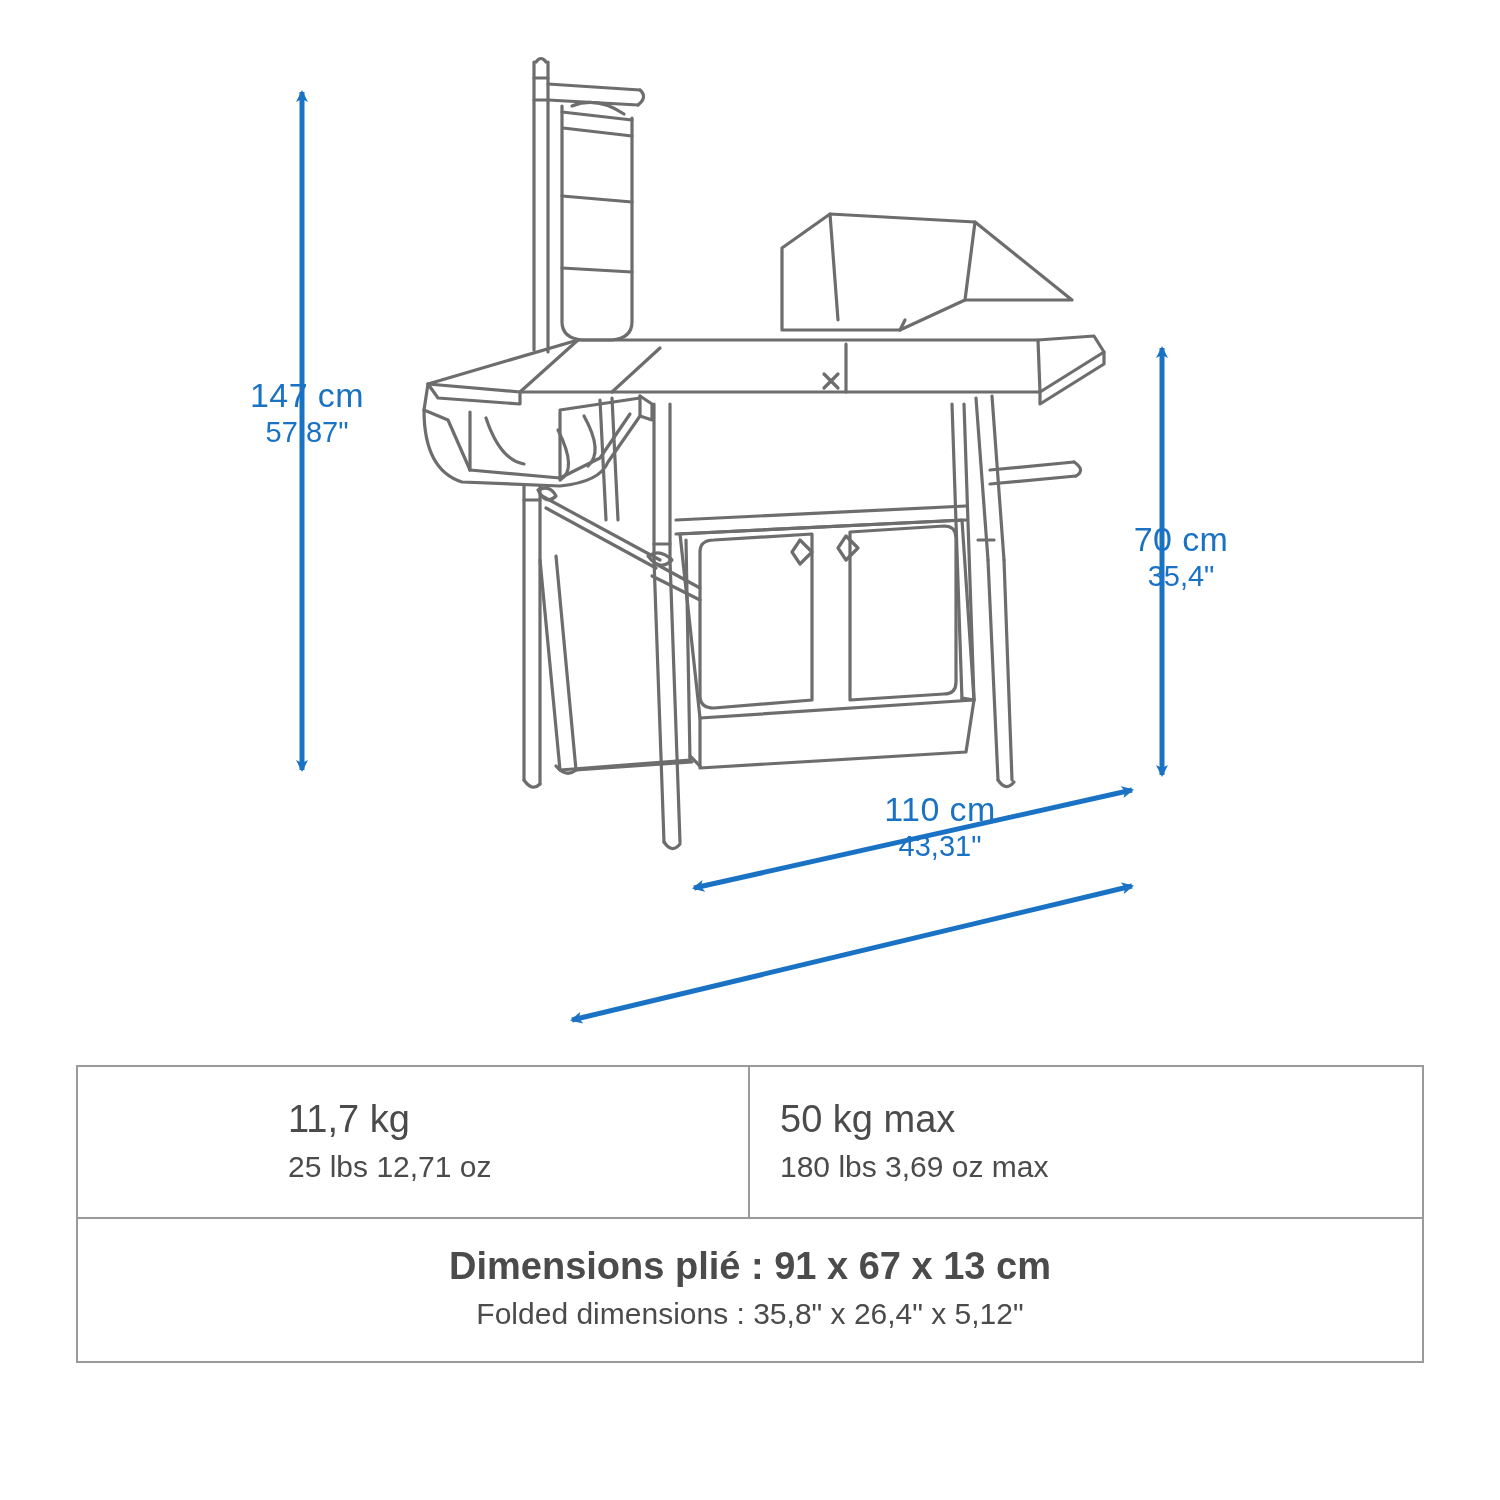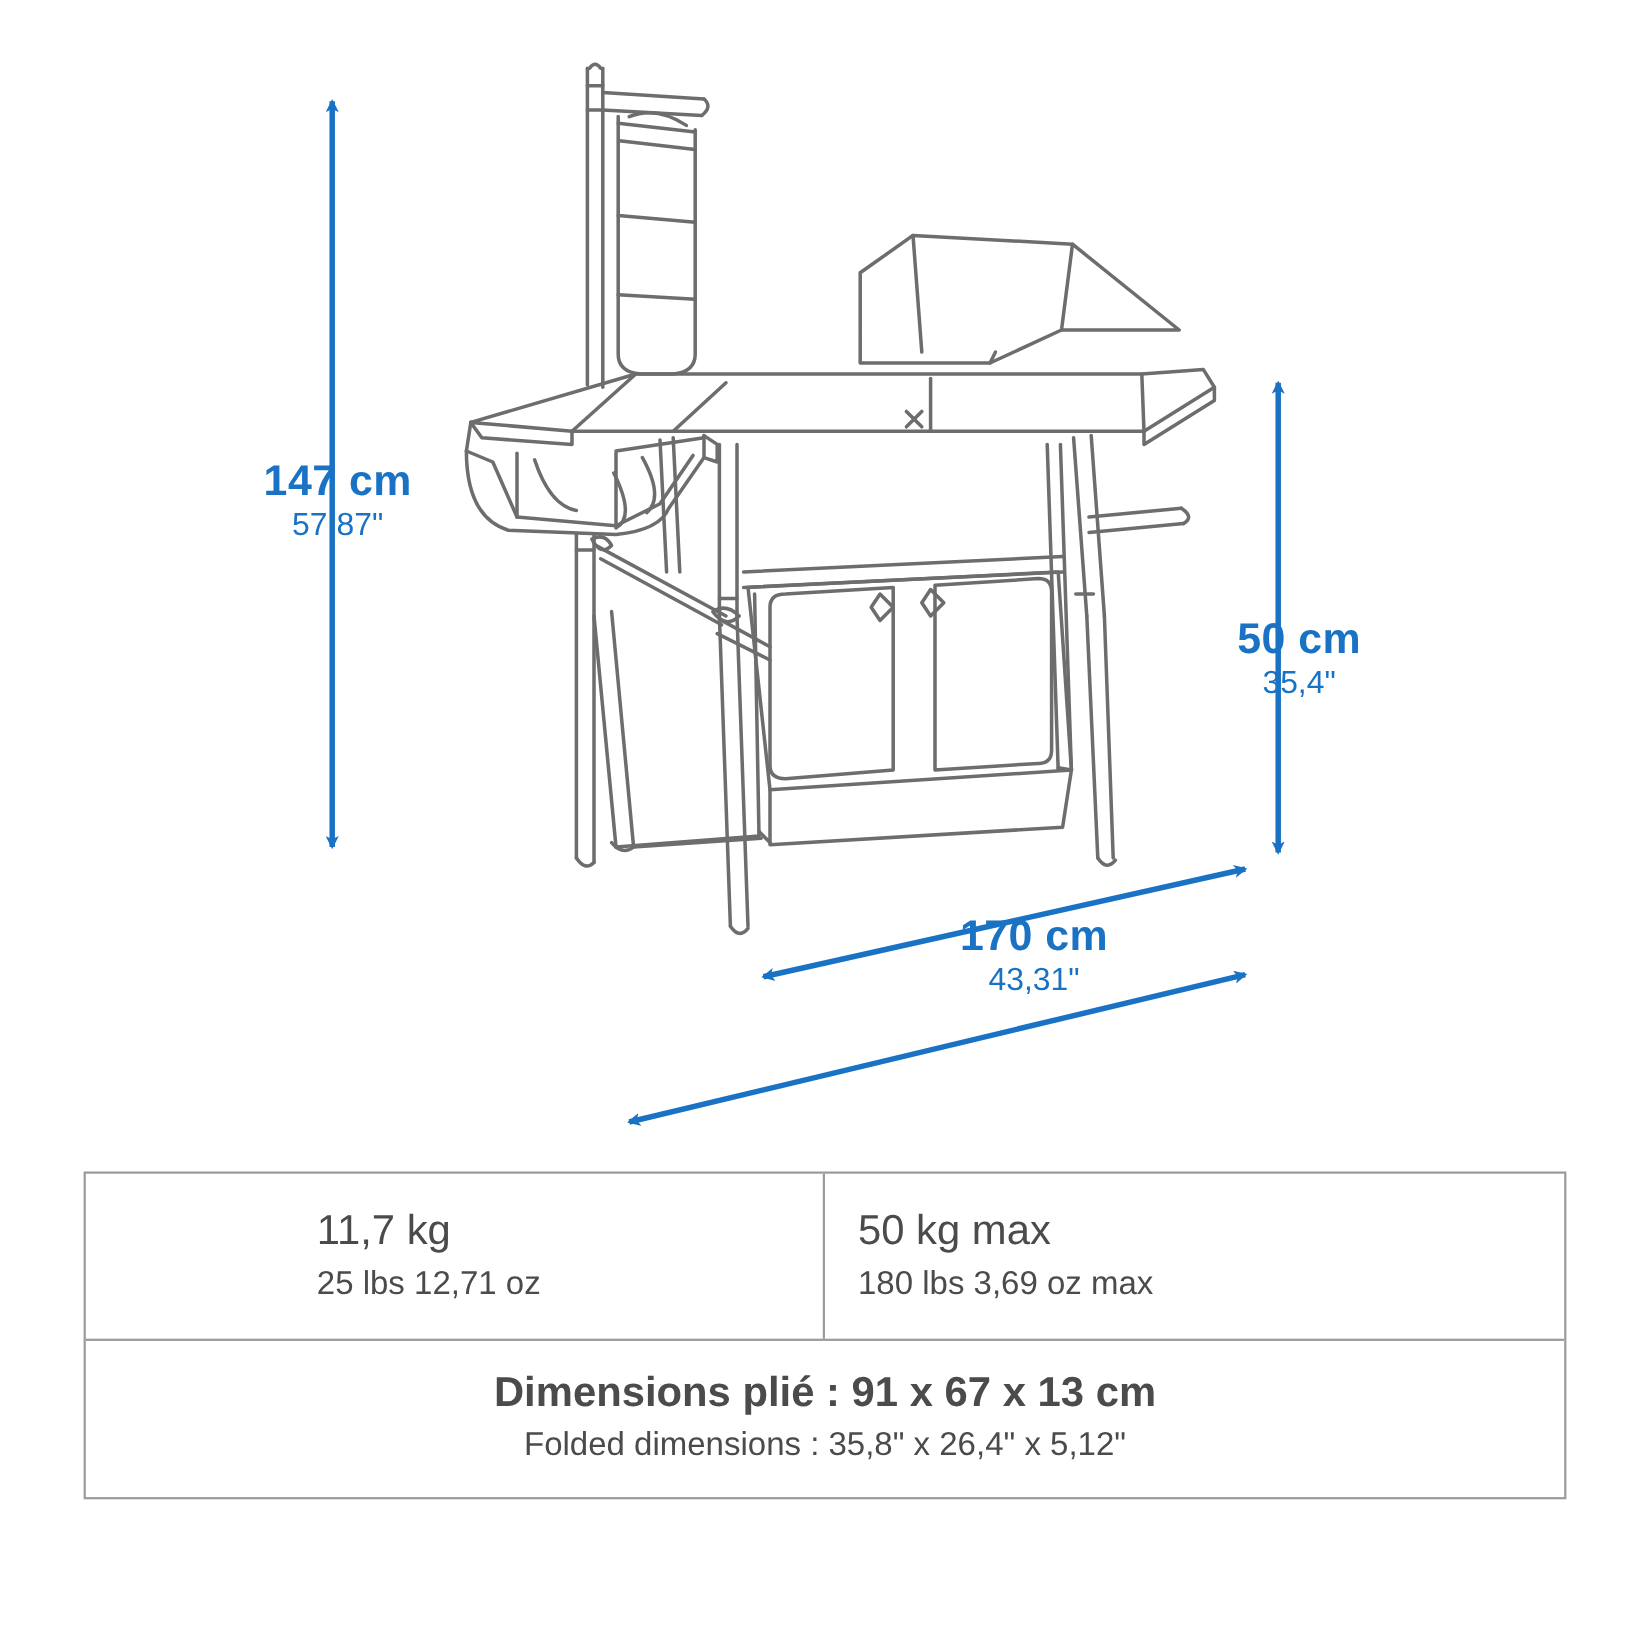--- a/index.html
+++ b/index.html
@@ -28,24 +28,23 @@
   }
   .dim-label {
     position: absolute;
     color: #1a72c4;
     text-align: center;
     line-height: 1.05;
     white-space: nowrap;
   }
   .dim-label .big {
     display: block;
-    font-size: 39px;
-    font-weight: bold;
+    font-size: 34px;
+    font-weight: normal;
     letter-spacing: 0.4px;
-    margin-top: 40px;
   }
   .dim-label .small {
     display: block;
     font-size: 29px;
     font-weight: normal;
     margin-top: 3px;
   }
   
   .spec-table {
     position: absolute;
@@ -243,26 +242,26 @@
       <line x1="572" y1="1020" x2="1132" y2="886" marker-start="url(#arrHeadStart)" marker-end="url(#arrHead)"></line>
     </g>
   </svg>
 
   <div class="dim-label" style="left:232px; top:378px; width:150px;">
     <span class="big">147 cm</span>
     <span class="small">57,87"</span>
   </div>
 
   <div class="dim-label" style="left:1106px; top:522px; width:150px;">
-    <span class="big">50 cm</span>
+    <span class="big">70 cm</span>
     <span class="small">35,4"</span>
   </div>
 
   <div class="dim-label" style="left:845px; top:792px; width:190px;">
-    <span class="big">170 cm</span>
+    <span class="big">110 cm</span>
     <span class="small">43,31"</span>
   </div>
 
 
   <div class="spec-table">
     <div class="spec-row top">
       <div class="spec-cell left">
         <div class="val">11,7 kg</div>
         <div class="sub">25 lbs 12,71 oz</div>
       </div>

